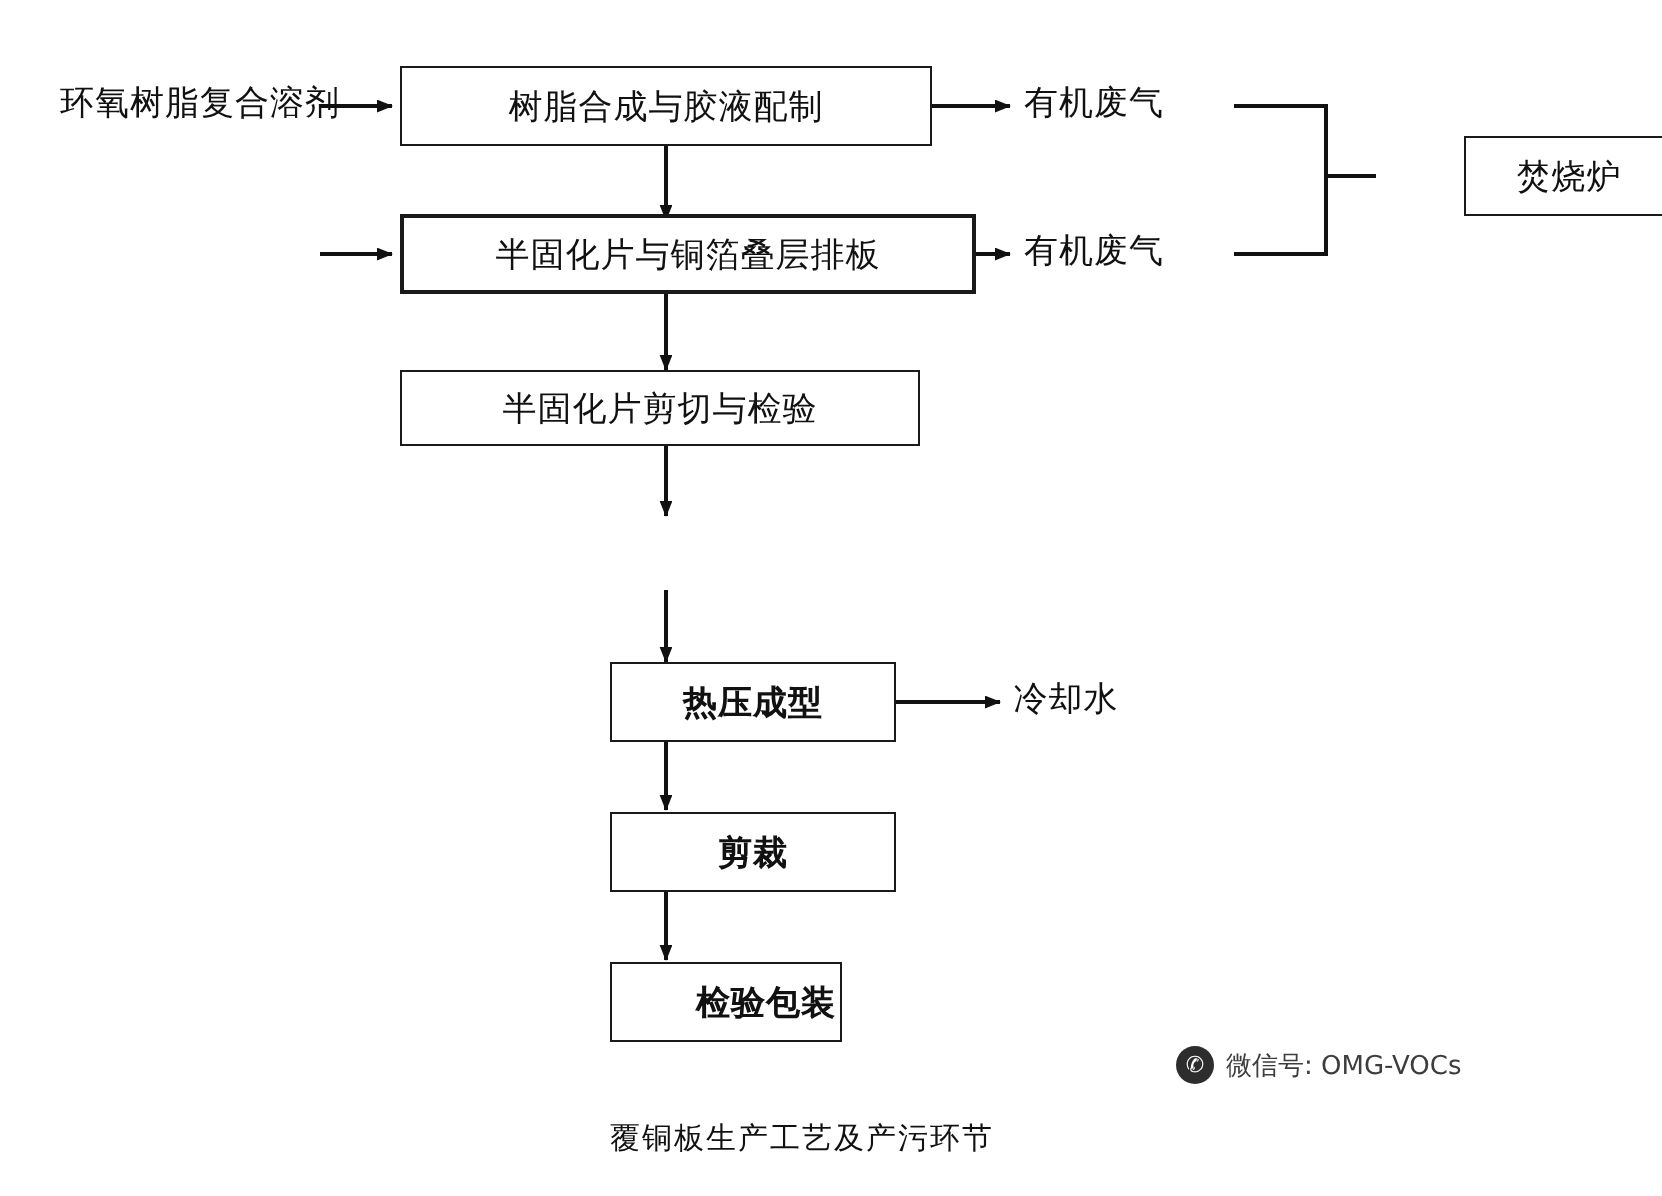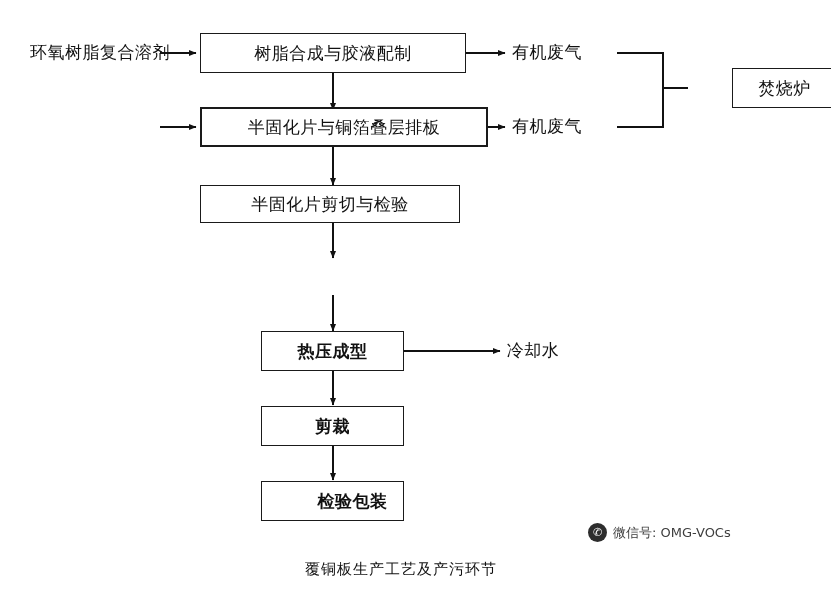--- a/index.html
+++ b/index.html
@@ -28,20 +28,21 @@
     display: flex;
     align-items: center;
     justify-content: center;
     font-size: 17px;
     color: #111111;
     letter-spacing: 0.5px;
     white-space: nowrap;
   }
   .node.bold {
     font-weight: bold;
+    margin-left: 44px;
   }
   .node.thick {
     border-width: 2px;
   }
   .plain {
     position: absolute;
     box-sizing: border-box;
     display: flex;
     align-items: center;
     justify-content: center;
@@ -150,21 +151,21 @@
 
 
   <div class="node bold" style="left:261px; top:331px; width:143px; height:40px;">
     <span>热压成型</span>
   </div>
 
   <div class="node bold" style="left:261px; top:406px; width:143px; height:40px;">
     <span>剪裁</span>
   </div>
 
-  <div class="node bold" style="left:261px; top:481px; width:143px; height:40px;padding-left:40px;">
+  <div class="node bold" style="left:261px; top:481px; width:116px; height:40px;padding-left:40px;">
     <span>检验包装</span>
   </div>
 
   <div class="plain" style="left:512px; top:38px; width:108px; height:30px; justify-content:flex-start;">
     <span>有机废气</span>
   </div>
 
   <div class="plain" style="left:512px; top:112px; width:108px; height:30px; justify-content:flex-start;">
     <span>有机废气</span>
   </div>

